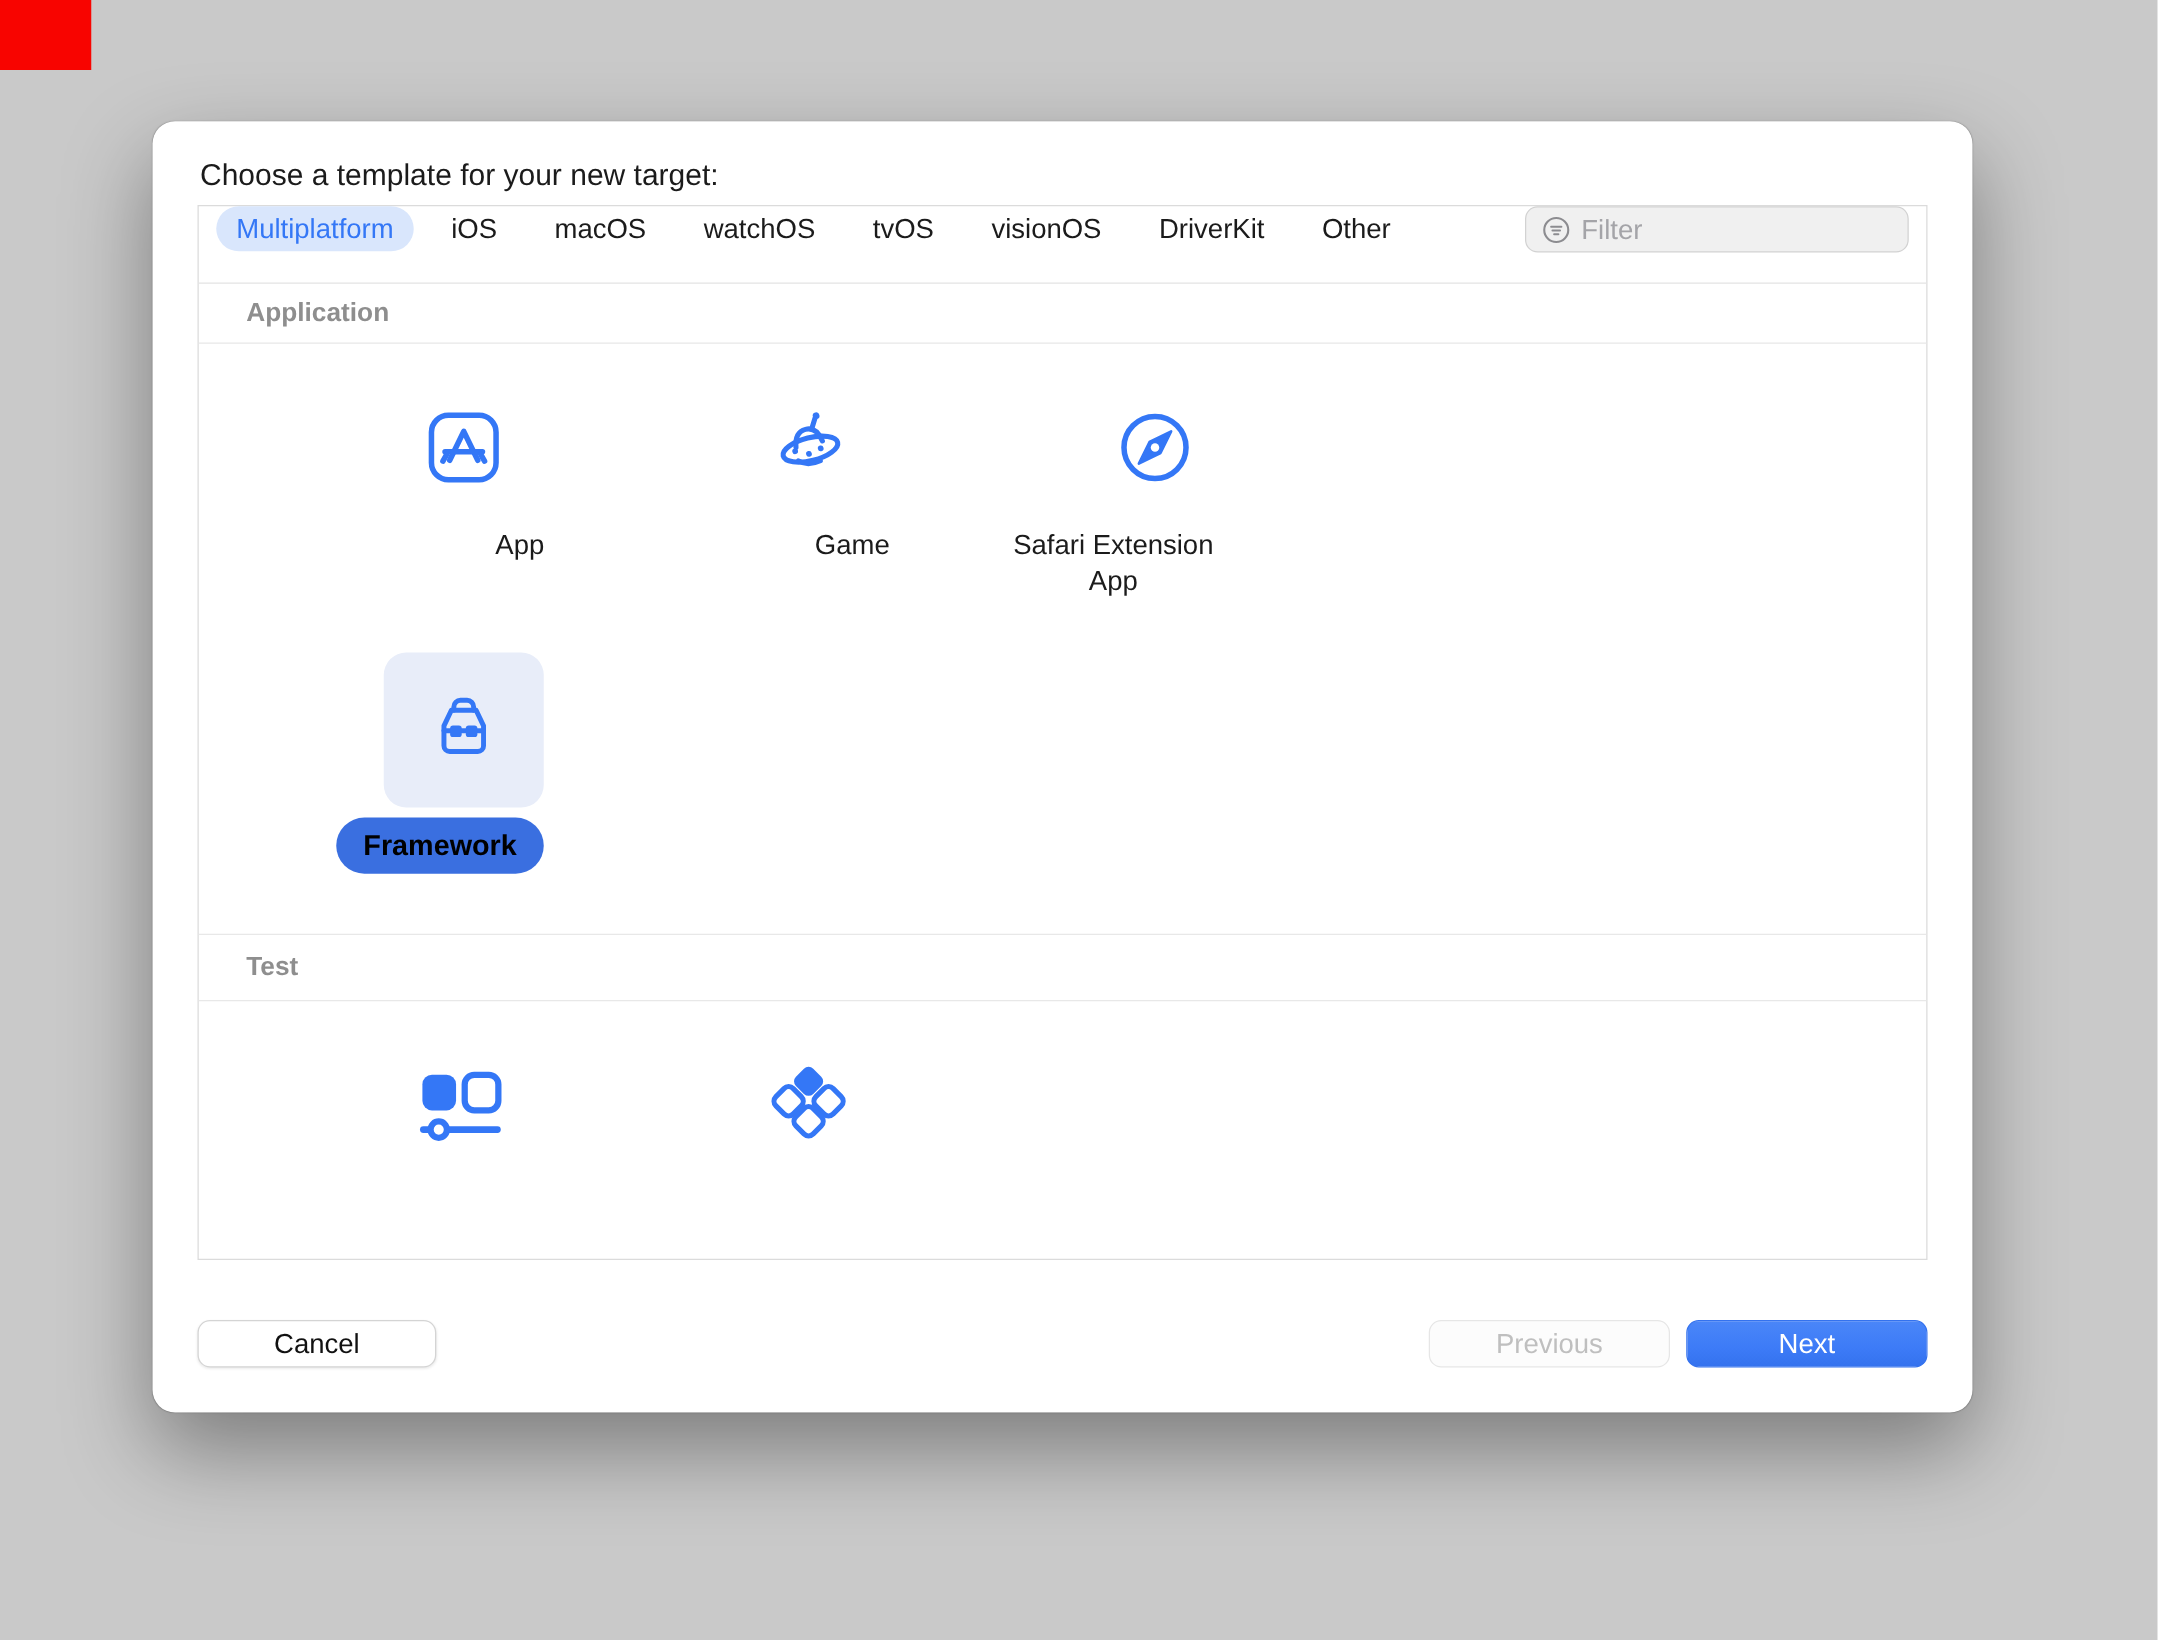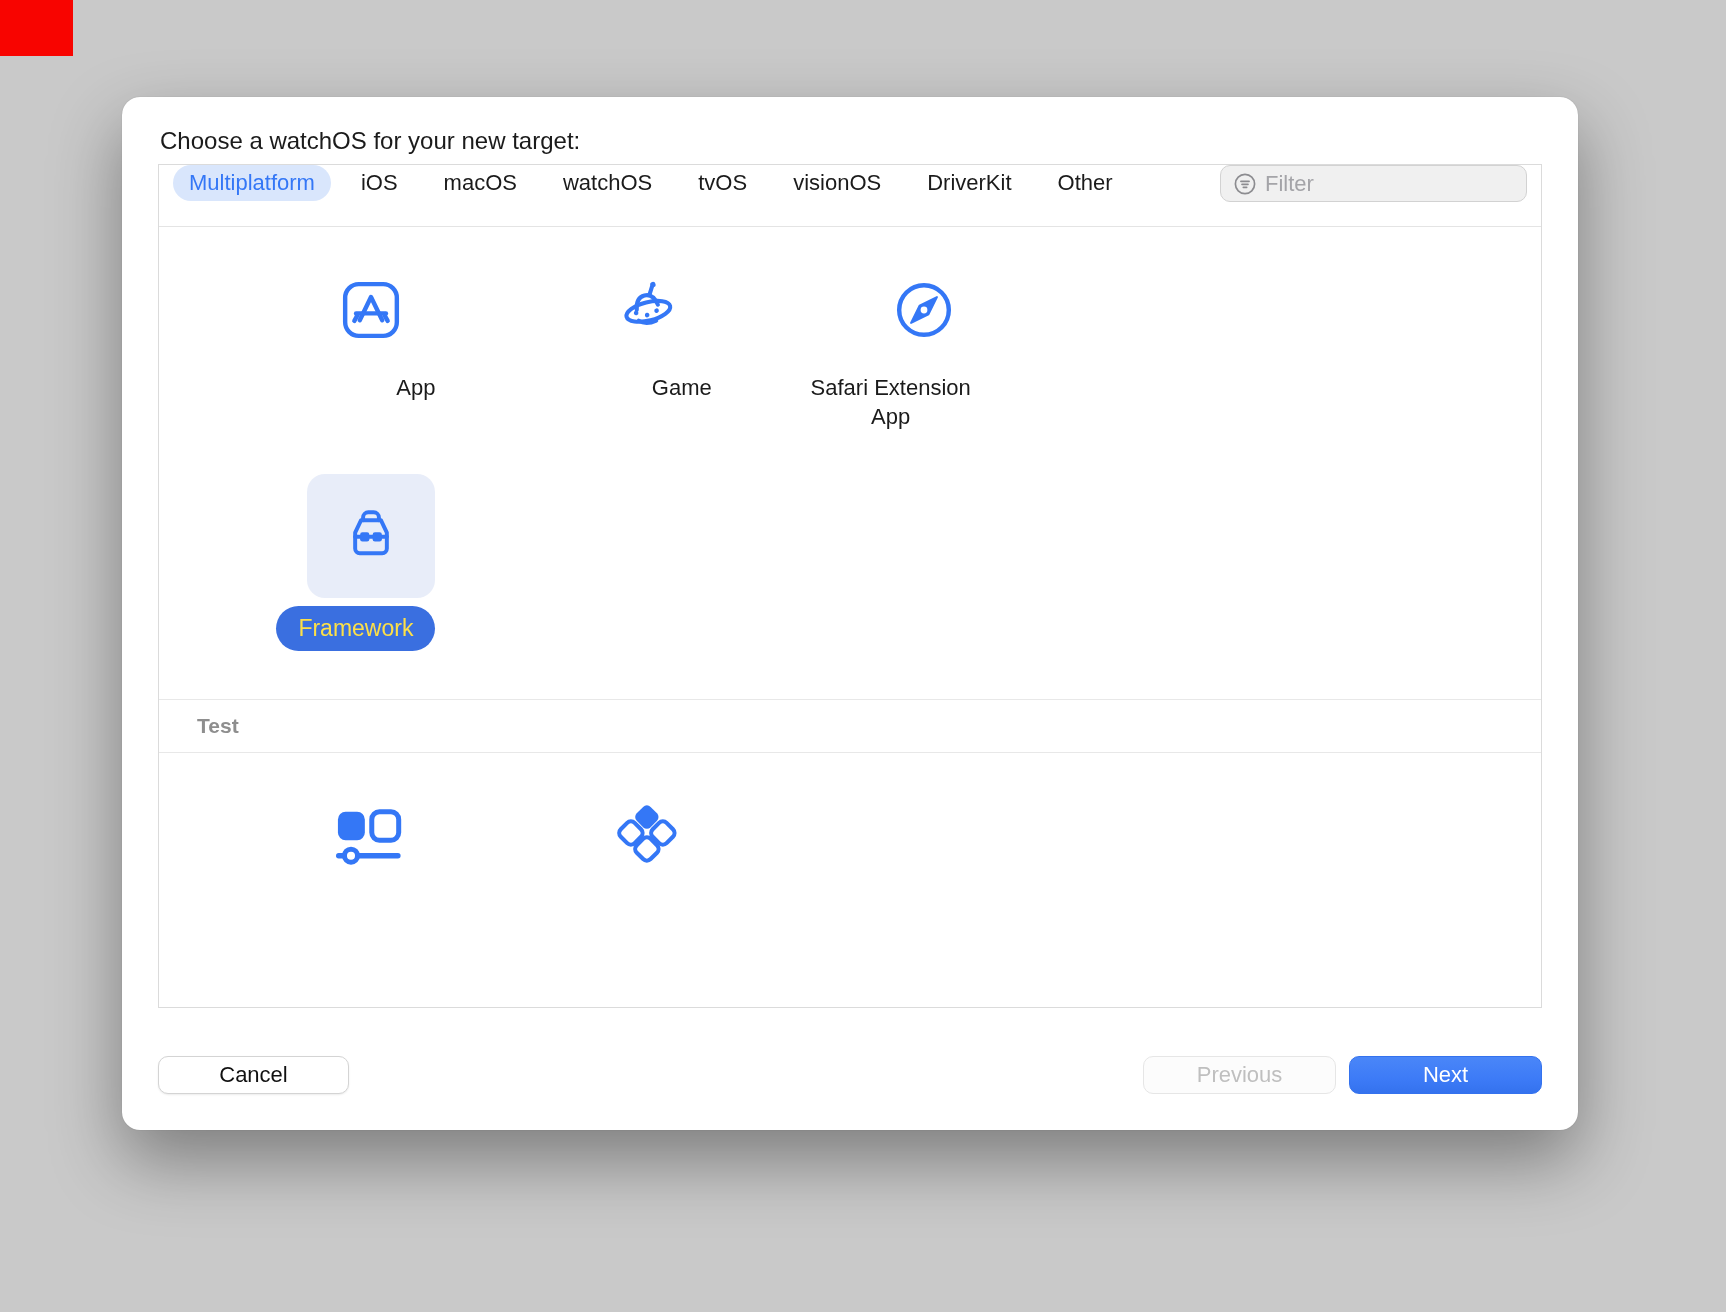--- a/index.html
+++ b/index.html
@@ -97,23 +97,23 @@
   .sec-0 .tile{height:110px;}
   .sec-1 .tile{height:124px;}
   .sec-2 .tile{height:88px;background:none;}
   .tile.selected{background:var(--tile-bg);}
   .item-label{
     margin-top:8px;
     font-size:22px;line-height:29px;color:#1b1b1b;text-align:center;
     max-width:195px;
   }
   .item-label.pill{
-    background:var(--selected-pill-blue);color:#fde047;
+    background:var(--selected-pill-blue);color:#000000;
     font-size:23px;line-height:45px;height:45px;
-    padding:0 22px;border-radius:23px;max-width:none;
+    padding:0 22px;border-radius:23px;max-width:none;font-weight:bold;
   }
   
   .button-row{
     margin-top:48px;
     display:flex;align-items:center;
   }
   .btn{
     height:38px;border-radius:10px;font-size:22px;
     display:flex;align-items:center;justify-content:center;
     font-family:"Liberation Sans", sans-serif;
@@ -133,21 +133,21 @@
     border-color:#3472EE;
   }
   .icon-svg{display:block;}
 </style>
 </head>
 <body>
 
 <div class="red-marker"></div>
 
 <div class="dialog">
-  <div class="dialog-title">Choose a watchOS for your new target:</div>
+  <div class="dialog-title">Choose a template for your new target:</div>
 
   <div class="chooser-box">
     <div class="tab-row">
       <div class="tabs" id="tabs">
           <span class="tab selected">Multiplatform</span>
           <span class="tab">iOS</span>
           <span class="tab">macOS</span>
           <span class="tab">watchOS</span>
           <span class="tab">tvOS</span>
           <span class="tab">visionOS</span>
@@ -158,20 +158,21 @@
         <svg width="24" height="24" viewBox="0 0 100 100" fill="none" stroke="#8C8C90" stroke-width="7" stroke-linecap="round">
           <circle cx="50" cy="50" r="40"></circle>
           <path d="M33 39 h34"></path>
           <path d="M37.5 51.5 h25"></path>
           <path d="M43 64 h14"></path>
         </svg>
         <input type="text" placeholder="Filter" style="">
       </div>
     </div>
     <div id="chooser-sections">
+        <div class="section-header sec-h-0">Application</div>
         <div class="items-row sec-0">
           <div class="item">
             <div class="tile">
               <svg class="icon-svg" width="68" height="68" viewBox="0 0 100 100" fill="none" stroke="currentColor" stroke-width="6.5" stroke-linecap="round" stroke-linejoin="round">
     <rect x="12" y="12" width="76" height="76" rx="20"></rect>
     <path d="M33.5 65 L50 31 L66.5 65"></path>
     <path d="M28 55 H72"></path>
     <path d="M25.5 66 l4.5 -8"></path>
     <path d="M74.5 66 l-4.5 -8"></path>
   </svg>

